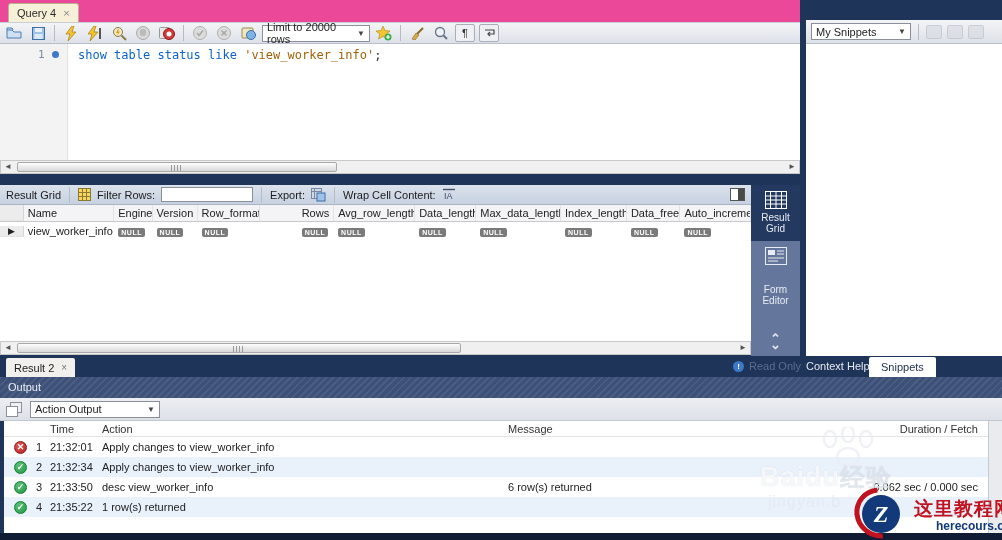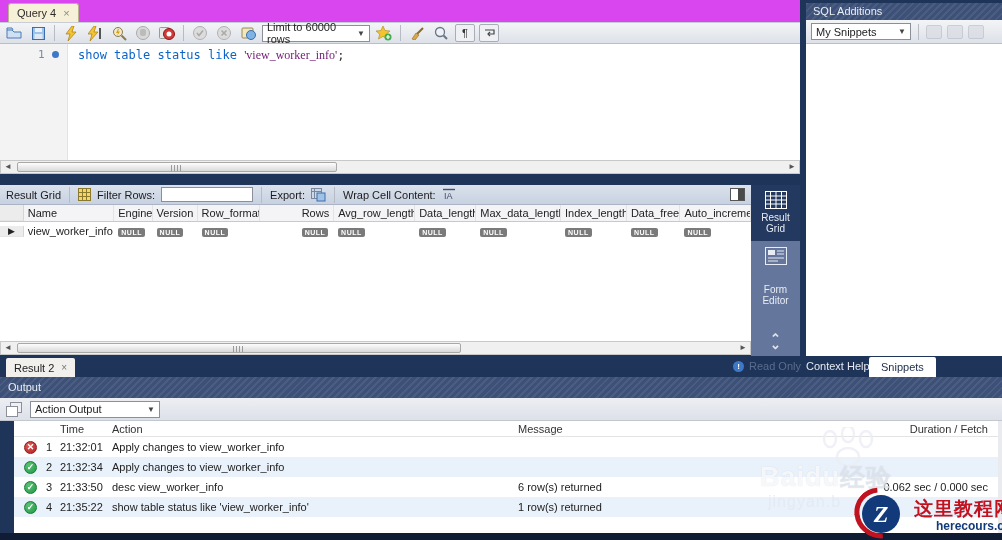--- a/index.html
+++ b/index.html
@@ -1,21 +1,21 @@
 <!DOCTYPE html>
 <html><head>
 <meta charset="utf-8">
 <style>
   * { margin:0; padding:0; box-sizing:border-box; }
   html,body { width:1002px; height:540px; }
   body { font-family:"Liberation Sans", sans-serif; font-size:11px; color:#222; }
   #app { position:relative; width:1002px; height:540px; background:#1f3459; overflow:hidden; }
 
   
-  .tabbar { position:absolute; left:0; top:0; width:800px; height:22px; background:#d946ef; }
+  .tabbar { position:absolute; left:0; top:0; width:800px; height:22px; background:#ec4899; }
   .qtab { position:absolute; left:8px; top:3px; height:19px; background:#f6f0d8; border:1px solid #b9b28e;
           border-bottom:none; border-radius:3px 3px 0 0; display:flex; align-items:center; padding:0 8px; gap:7px; }
   .qtab .ttl { color:#2b2b2b; }
   .qtab .x { color:#8a8a8a; font-size:11px; cursor:pointer; }
 
   
   .toolbar { position:absolute; left:0; top:22px; width:800px; height:22px;
              background:linear-gradient(#f3f4f6,#dde1e8); border-top:1px solid #c9cdd6; border-bottom:1px solid #b9bec9;
              display:flex; align-items:center; padding:0 4px; gap:4px; }
   .tbtn { width:20px; height:18px; display:flex; align-items:center; justify-content:center; border-radius:2px; }
@@ -24,21 +24,21 @@
               padding:0 4px; gap:6px; font-size:11px; }
   .dropdown .arr { font-size:8px; color:#444; }
   .limitdd { width:108px; justify-content:space-between; }
 
   
   .editor { position:absolute; left:0; top:44px; width:800px; height:116px; background:#fff; }
   .gutter { position:absolute; left:0; top:0; width:68px; height:100%; background:#f3f3f3; border-right:1px solid #e2e2e2; }
   .lnum { position:absolute; left:38px; top:4px; color:#7d8aa0; font-family:"DejaVu Sans Mono", monospace; font-size:11px; }
   .ldot { position:absolute; left:52px; top:7px; width:7px; height:7px; border-radius:50%; background:#3d78c9; }
   .codeline { position:absolute; left:78px; top:4px; font-family:"DejaVu Sans Mono", monospace; font-size:12px; white-space:pre; }
-  .kw { color:#0d64c8; } .str { color:#701a75;font-family:Liberation Serif, serif; } .pl { color:#333; }
+  .kw { color:#0d64c8; } .str { color:#a16207; } .pl { color:#333; }
 
   
   .hscroll { position:absolute; background:#f0f0f0; border:1px solid #c8c8c8; height:14px; }
   .hs-arrow { position:absolute; top:1px; width:12px; height:10px; color:#555; font-size:8px; line-height:10px; text-align:center; }
   .hs-thumb { position:absolute; top:1px; height:10px; background:linear-gradient(#fdfdfd,#d9d9d9); border:1px solid #a8a8a8; border-radius:2px; }
   .grip { position:absolute; left:50%; top:2px; transform:translateX(-50%); width:12px; height:6px;
           background:repeating-linear-gradient(90deg,#9a9a9a 0 1px,transparent 1px 3px); }
 
   .ed-scroll { left:0; top:160px; width:800px; }
   .rg-scroll { left:0; top:341px; width:751px; }
@@ -100,21 +100,21 @@
   .rp-body { position:absolute; left:0; top:44px; width:196px; height:312px; background:#fff; }
 
   
   .out-head { position:absolute; left:0; top:377px; width:1002px; height:21px; background:#3d5178; color:#e9edf5;
               padding:4px 8px;
               background-image:repeating-linear-gradient(135deg, rgba(255,255,255,.07) 0 2px, transparent 2px 5px); }
   .out-toolbar { position:absolute; left:0; top:398px; width:1002px; height:23px;
                  background:linear-gradient(#eceef2,#dde1e8); border-bottom:1px solid #c2c7d0;
                  display:flex; align-items:center; padding:0 6px; gap:8px; }
   .actiondd { width:130px; justify-content:space-between;gap:40px; }
-  .out-body { position:absolute; left:14px; top:421px; width:984px; height:112px; background:#fff; }
+  .out-body { position:absolute; left:4px; top:421px; width:984px; height:112px; background:#fff; }
   .out-left-edge { position:absolute; left:0; top:421px; width:4px; height:112px; background:#1f3459; }
   .out-right-edge { position:absolute; left:988px; top:421px; width:14px; height:112px; background:#e9ebef; border-left:1px solid #c5c9d1; }
   .out-colhead { display:flex; height:16px; color:#333; border-bottom:1px solid #e4e4e4; align-items:center; }
   .out-colhead .oc, .orow .oc { padding:0 4px; white-space:nowrap; overflow:hidden; }
   .oc-status{width:26px;} .oc-idx{width:16px; text-align:right;} .oc-time{width:52px;} .oc-action{width:406px;}
   .oc-msg{flex:1;} .oc-dur{width:170px; text-align:right; padding-right:10px !important;}
   .orow { display:flex; height:20px; align-items:center; }
   .orow.alt { background:#e9f1fb; }
   .sicon { width:13px; height:13px; border-radius:50%; margin-left:6px; color:#fff; font-size:9px; font-weight:bold;
            display:flex; align-items:center; justify-content:center; }
@@ -214,21 +214,21 @@
           <path d="M4.5 4.5 l5 5 M9.5 4.5 l-5 5" stroke="#aaa" stroke-width="1.6"></path>
         </svg>
     </span>
     <span class="tbtn">
       <svg width="15" height="14">
           <rect x="1" y="2" width="11" height="10" rx="1" fill="#f0e6c0" stroke="#9a8a50"></rect>
           <circle cx="10" cy="9" r="4.5" fill="#7fb2e5" stroke="#3c6ea8"></circle>
         </svg>
     </span>
     <div class="dropdown limitdd">
-      <span>Limit to 60000 rows</span>
+      <span>Limit to 20000 rows</span>
       <span class="arr">▼</span>
     </div>
     <span class="tbtn">
       <svg width="16" height="15">
           <path d="M7 0 l2 4.5 5 .5 -3.7 3.2 1.2 4.8 -4.5-2.6 -4.5 2.6 1.2-4.8 L0 5 l5-.5 z" fill="#f4c430" stroke="#a8881a" stroke-width="0.6"></path>
           <circle cx="12" cy="11" r="3.5" fill="#3fae4f"></circle>
           <path d="M12 9 v4 M10 11 h4" stroke="#fff" stroke-width="1.2"></path>
         </svg>
     </span>
     <span class="sep"></span>
@@ -366,21 +366,20 @@
       <span class="ro-ic">!</span>
       <span>Read Only</span>
     </div>
     <span class="ctxhelp">Context Help</span>
     <div class="sniptab">
       <span>Snippets</span>
     </div>
   </div>
 
   <div class="rpanel">
-    <div class="rp-head">SQL Additions</div>
     <div class="rp-toolbar">
       <div class="dropdown snipdd">
         <span>My Snippets</span>
         <span class="arr">▼</span>
       </div>
       <span class="sep"></span>
       <span class="rp-ic"></span>
       <span class="rp-ic"></span>
       <span class="rp-ic"></span>
     </div>
@@ -440,21 +439,20 @@
       <span class="oc oc-action">desc view_worker_info</span>
       <span class="oc oc-msg">6 row(s) returned</span>
       <span class="oc oc-dur">0.062 sec / 0.000 sec</span>
     </div>
     <div class="orow alt">
       <span class="oc oc-status">
           <span class="sicon ok">✓</span>
         </span>
       <span class="oc oc-idx">4</span>
       <span class="oc oc-time">21:35:22</span>
-      <span class="oc oc-action">show table status like 'view_worker_info'</span>
       <span class="oc oc-msg">1 row(s) returned</span>
       <span class="oc oc-dur"></span>
     </div>
   </div>
 
   <div class="bottom-strip"></div>
 
   <div class="wm-baidu">
     <svg class="wm-paw" viewBox="0 0 60 40">
       <ellipse cx="12" cy="12" rx="6" ry="8" fill="none" stroke="rgba(235,238,244,.8)" stroke-width="2.5"></ellipse>

